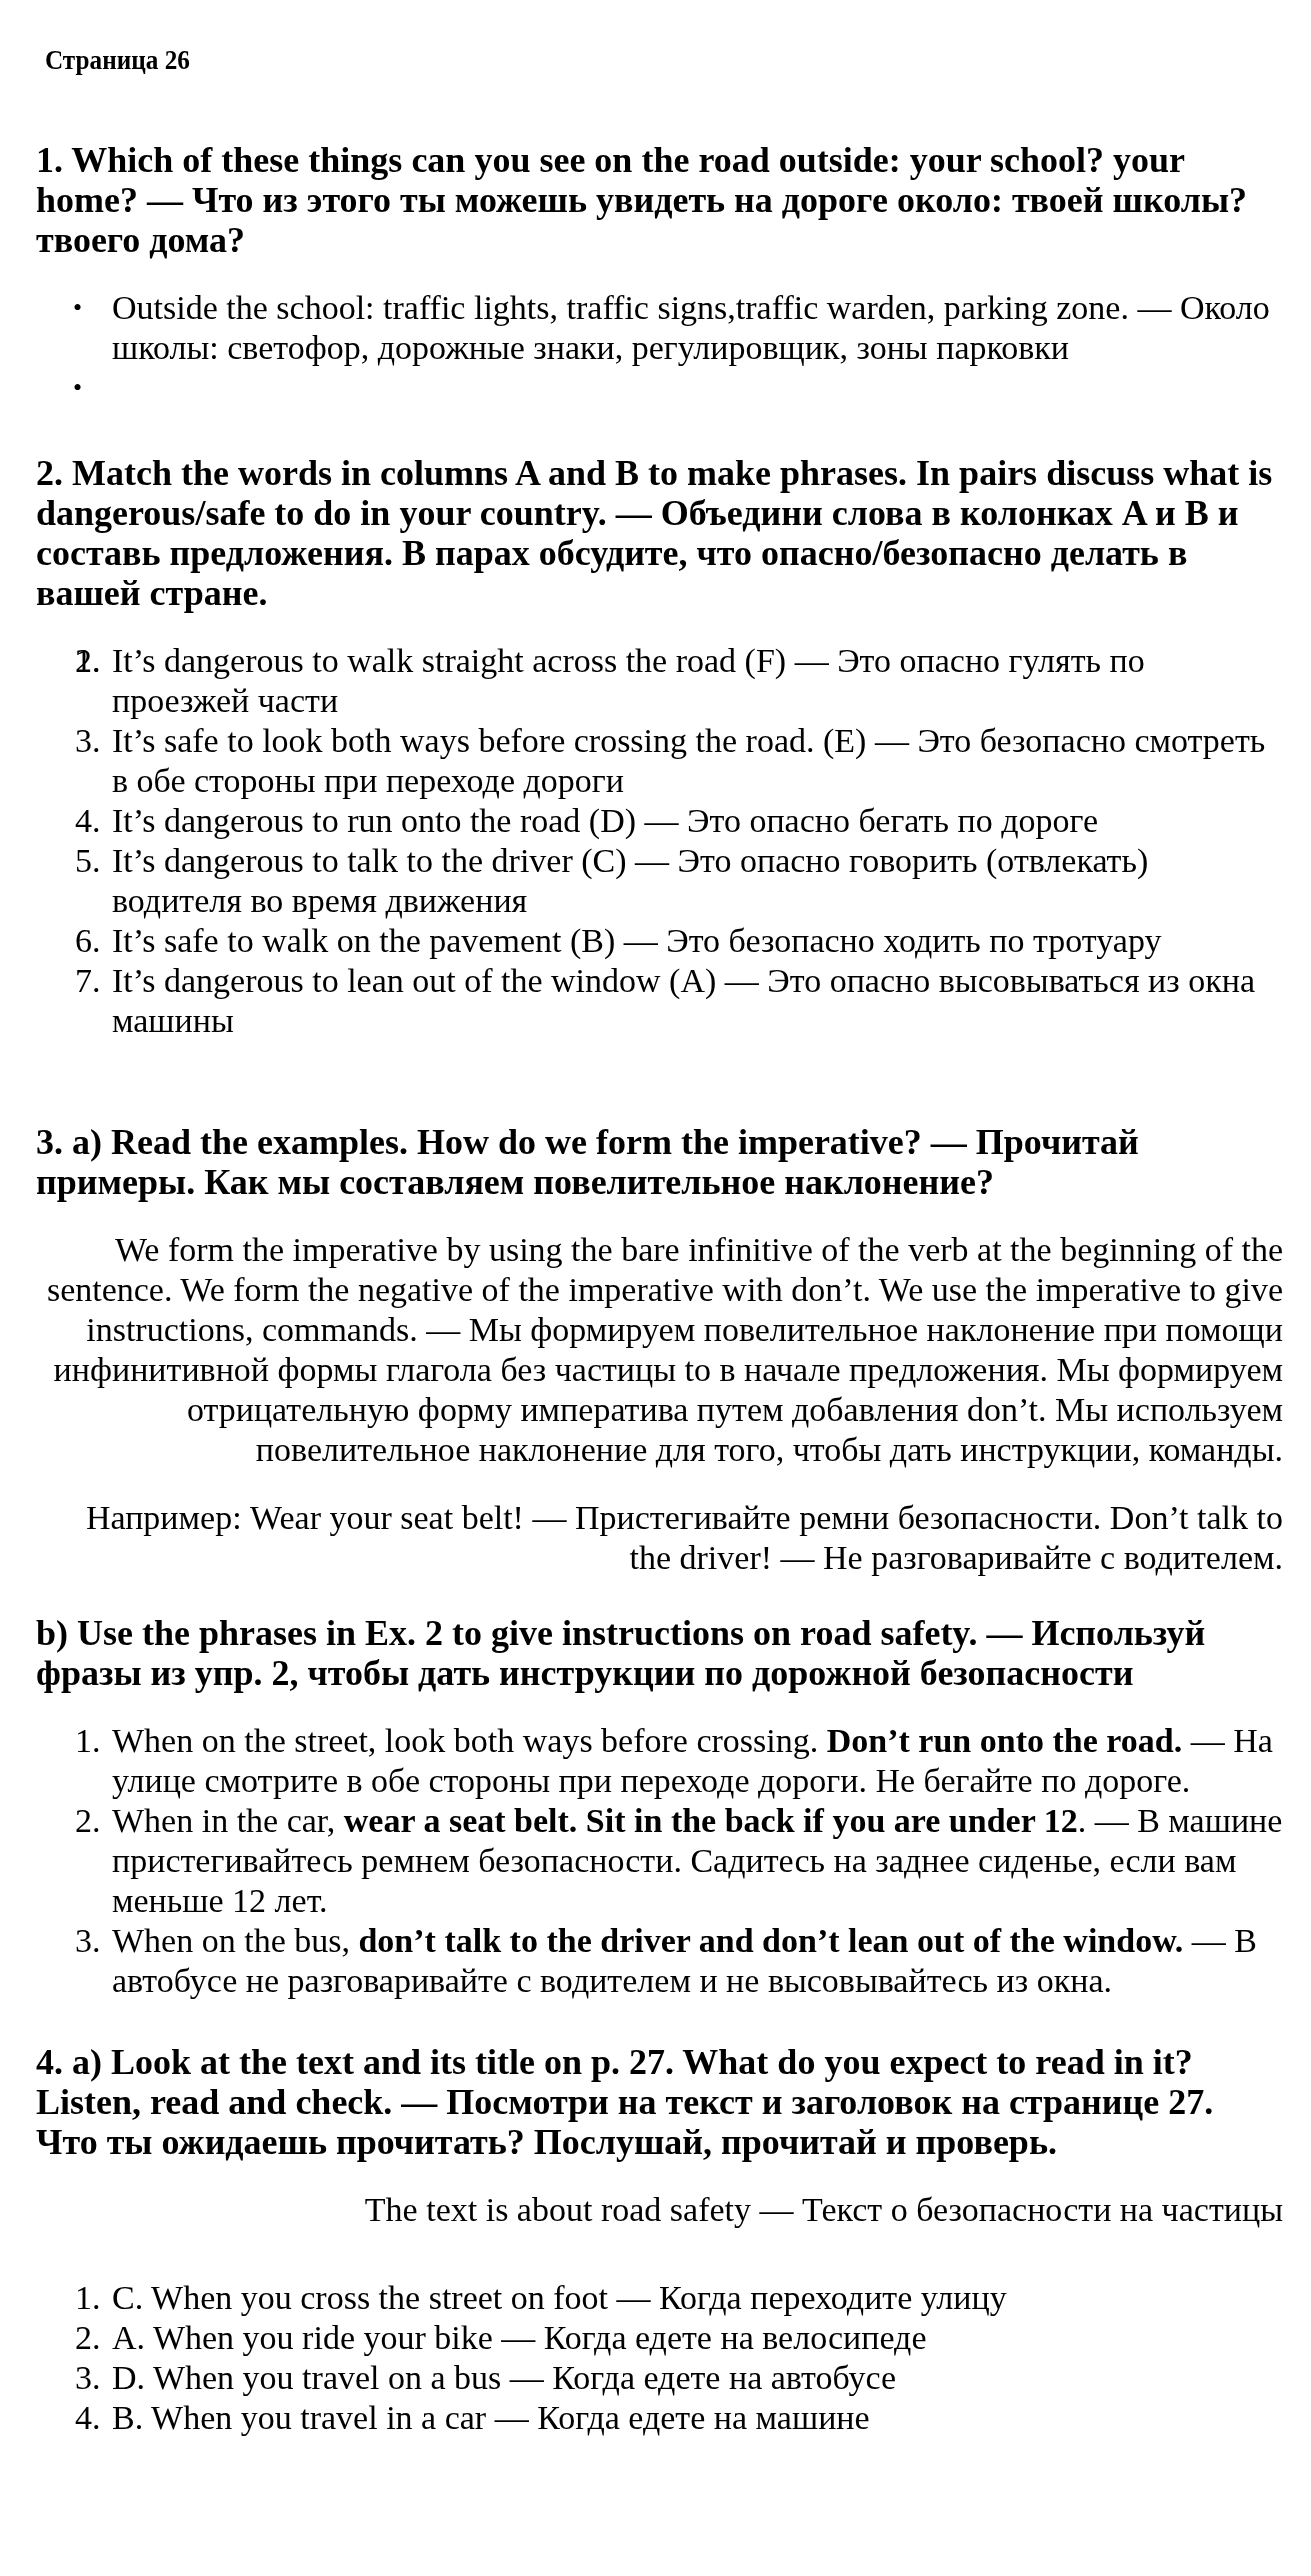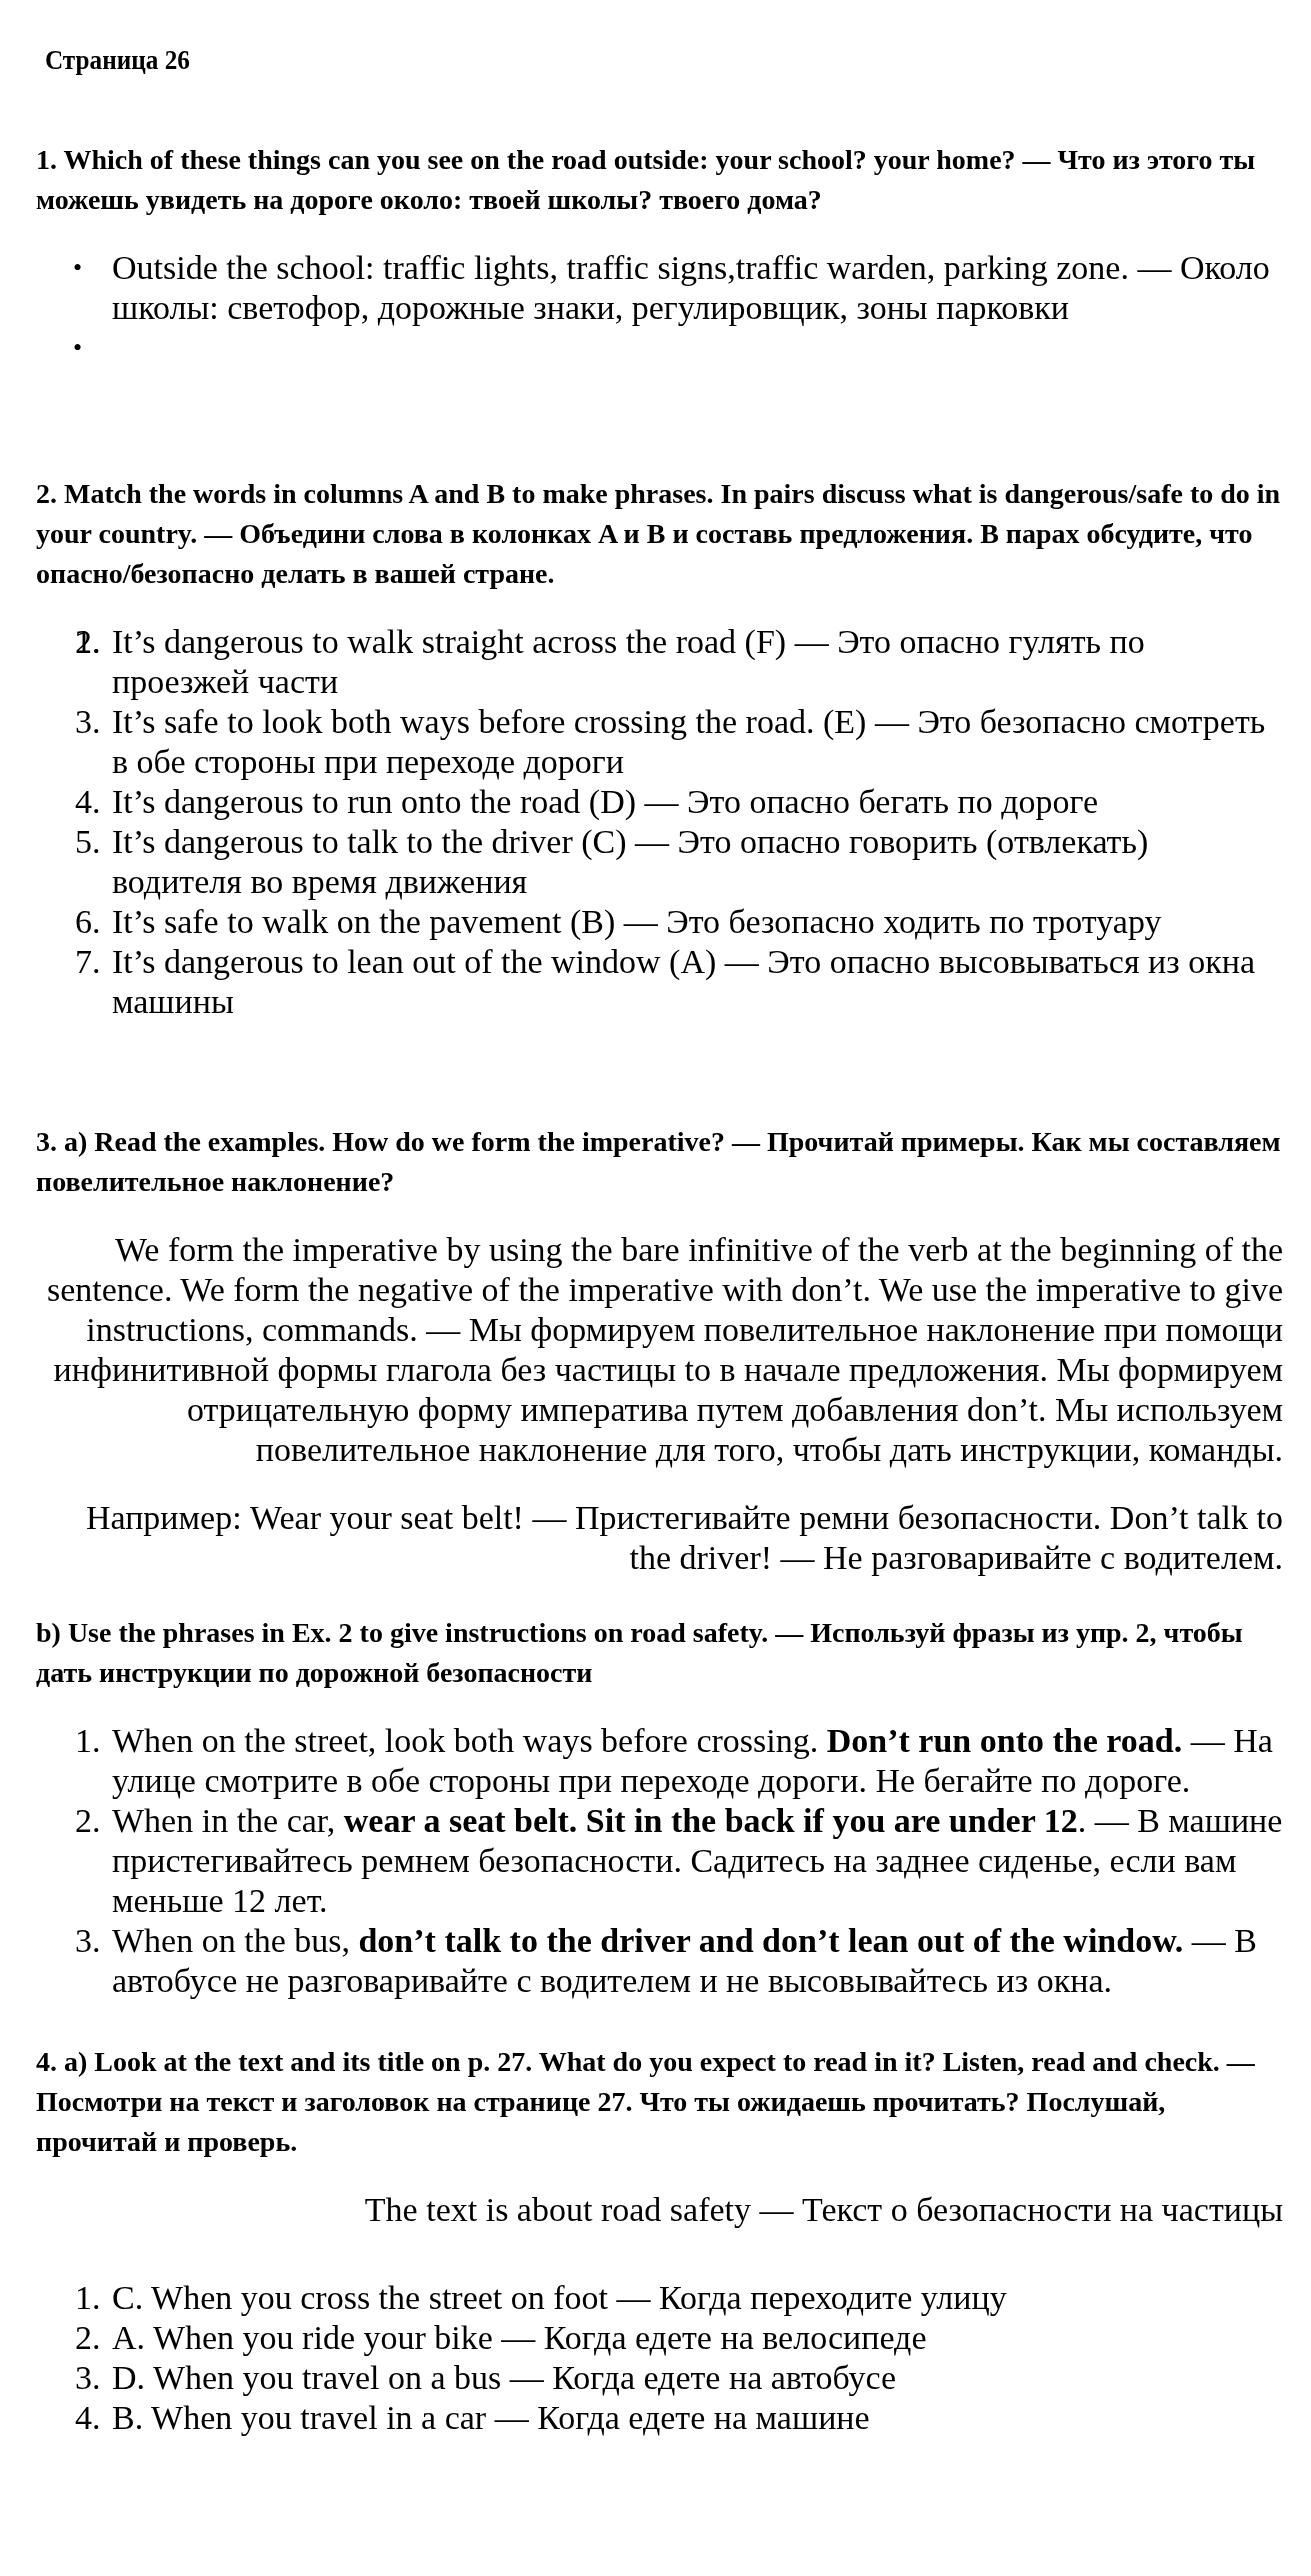--- a/index.html
+++ b/index.html
@@ -31,21 +31,21 @@
       transform: scaleX(0.9);
       transform-origin: left top;
     }
     .block {
       position: absolute;
       left: 36px;
       width: 1247px;
     }
     .heading {
       font-weight: bold;
-      font-size: 28px;
+      font-size: 36px;
       line-height: 40px;
       margin: 0;
     }
     .para {
       font-size: 34px;
       line-height: 40px;
       margin: 0;
       text-align: right;
     }
     ul.bullets, ol.numbered {
@@ -87,21 +87,21 @@
       <li>
         <span class="marker">•</span>
         <span>Outside the school: traffic lights, traffic signs,traffic warden, parking zone. — Около школы: светофор, дорожные знаки, регулировщик, зоны парковки</span>
       </li>
       <li>
         <span class="marker">•</span>
       </li>
     </ul>
   </section>
 
-  <section class="block" style="top:474px;">
+  <section class="block" style="top:453px;">
     <p class="heading">2. Match the words in columns A and B to make phrases. In pairs discuss what is dangerous/safe to do in your country. — Объедини слова в колонках A и B и составь предложения. В парах обсудите, что опасно/безопасно делать в вашей стране.</p>
     <ol class="numbered" style="margin-top:28px;">
       <li><span class="marker">1.</span></li>
       <li><span class="marker">2.</span><span>It’s dangerous to walk straight across the road (F) — Это опасно гулять по проезжей части</span></li>
       <li><span class="marker">3.</span><span>It’s safe to look both ways before crossing the road. (E) — Это безопасно смотреть в обе стороны при переходе дороги</span></li>
       <li><span class="marker">4.</span><span>It’s dangerous to run onto the road (D) — Это опасно бегать по дороге</span></li>
       <li><span class="marker">5.</span><span>It’s dangerous to talk to the driver (C) — Это опасно говорить (отвлекать) водителя во время движения</span></li>
       <li><span class="marker">6.</span><span>It’s safe to walk on the pavement (B) — Это безопасно ходить по тротуару</span></li>
       <li><span class="marker">7.</span><span>It’s dangerous to lean out of the window (A) — Это опасно высовываться из окна машины</span></li>
     </ol>

